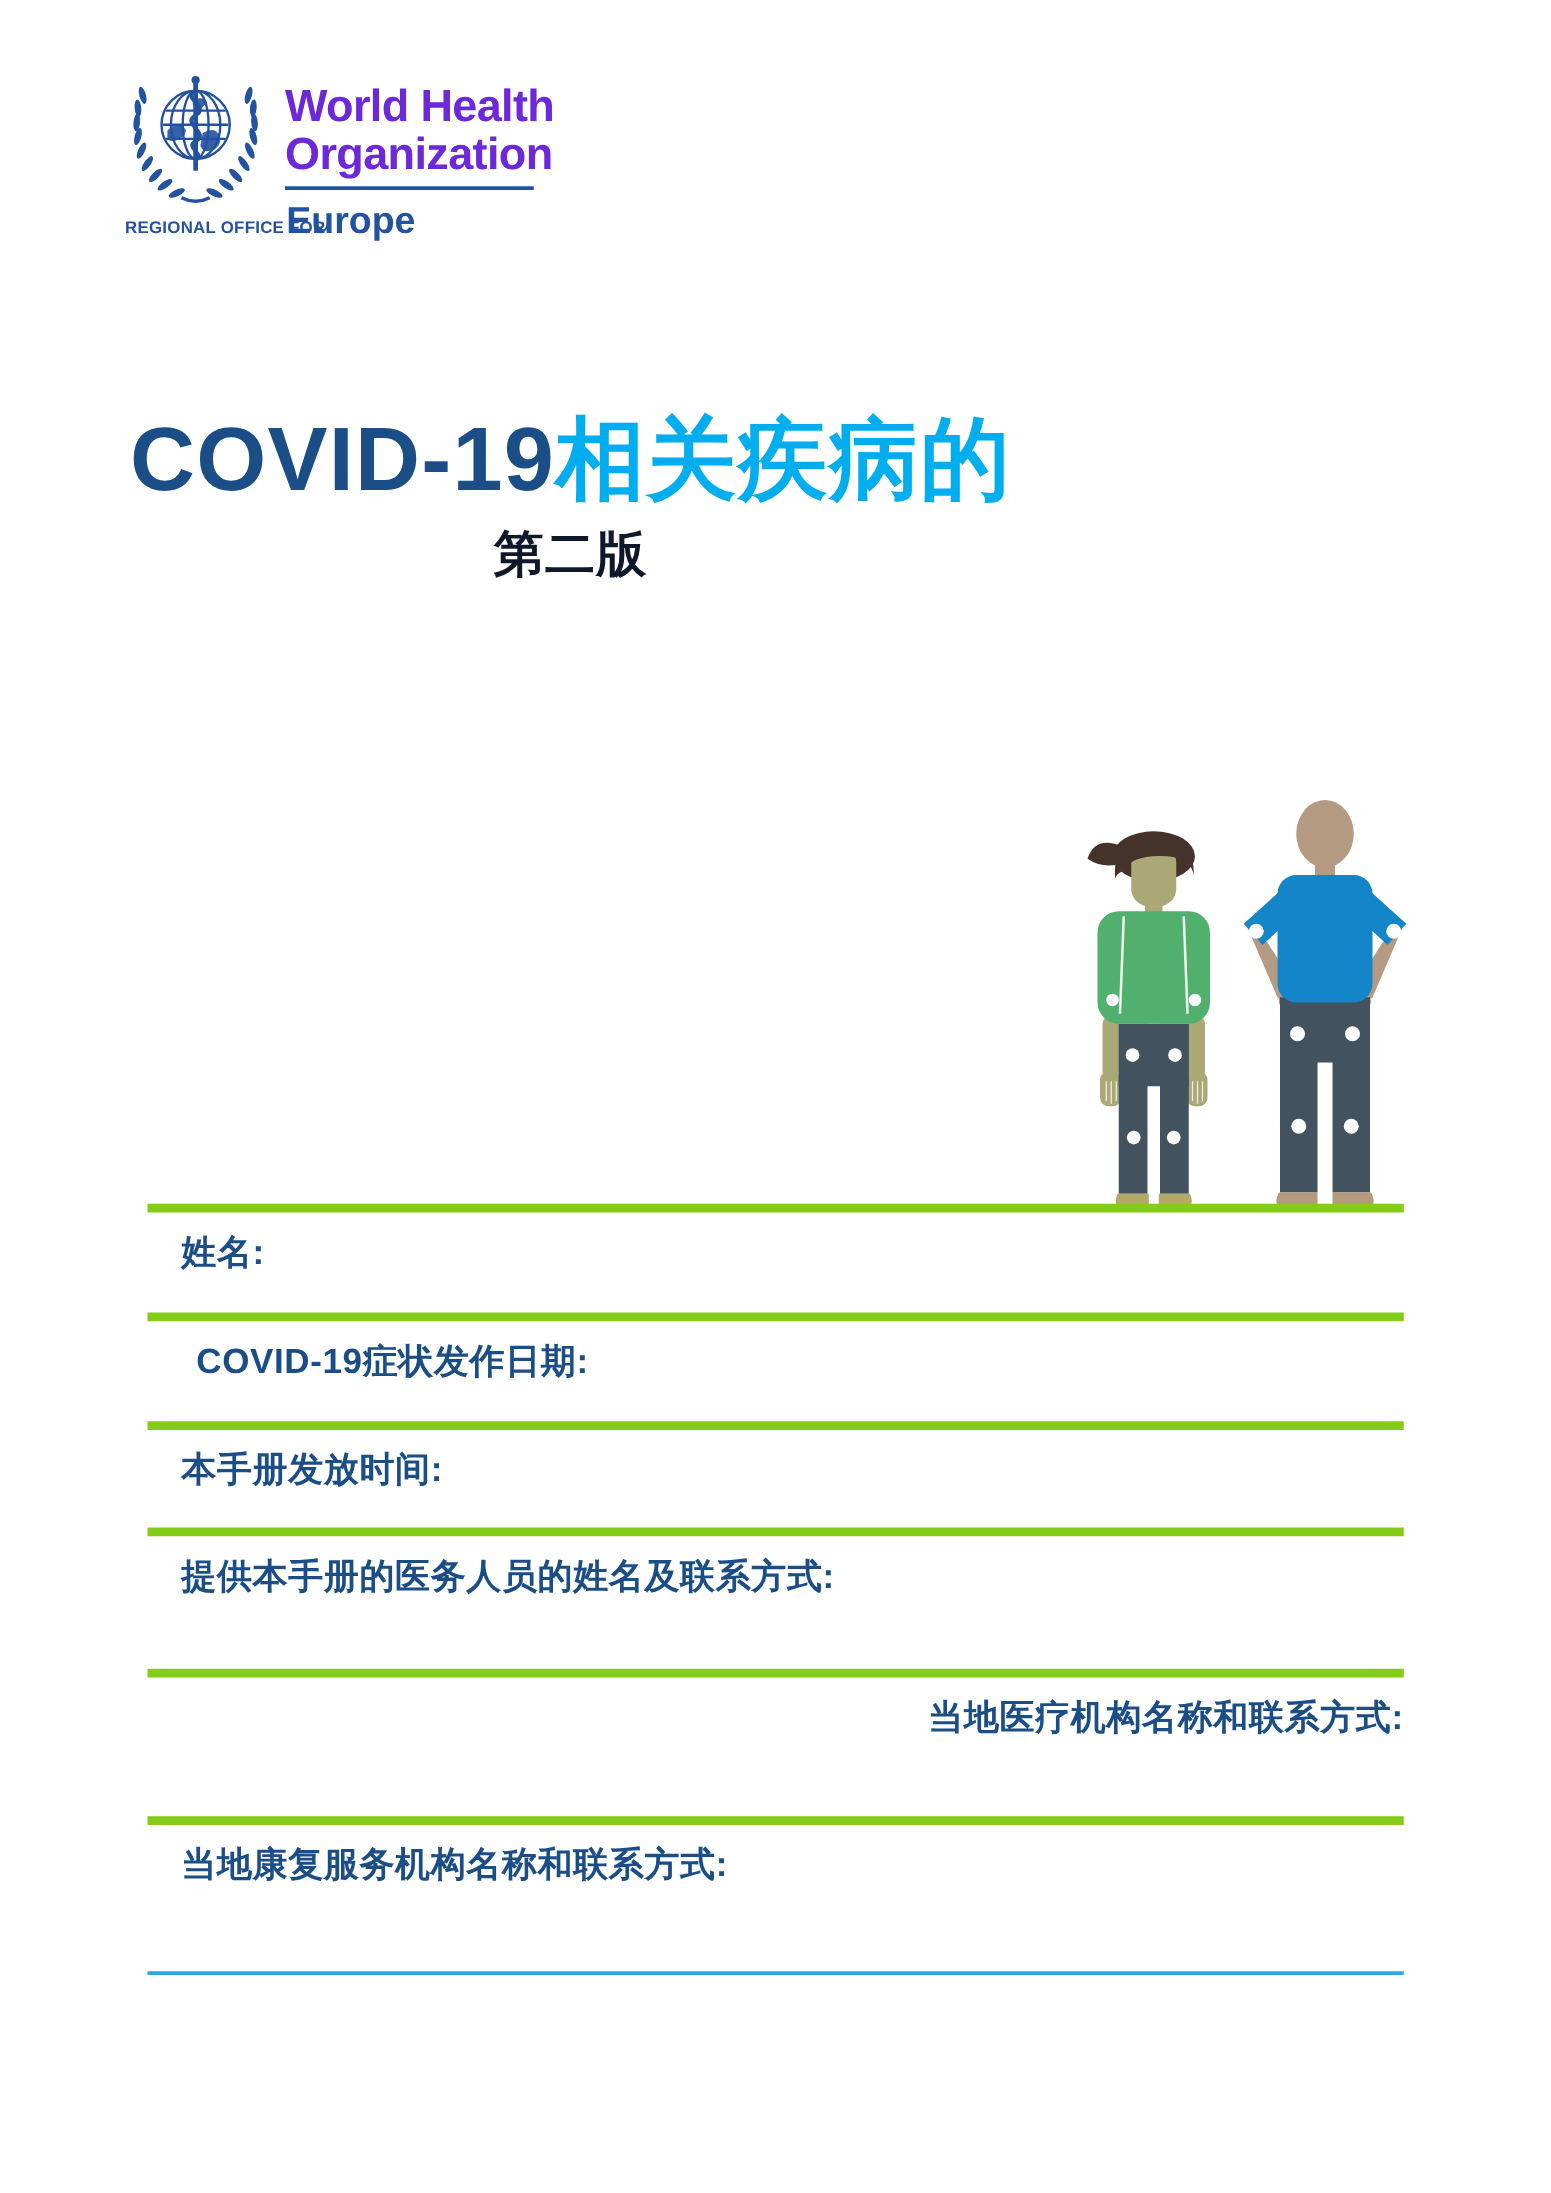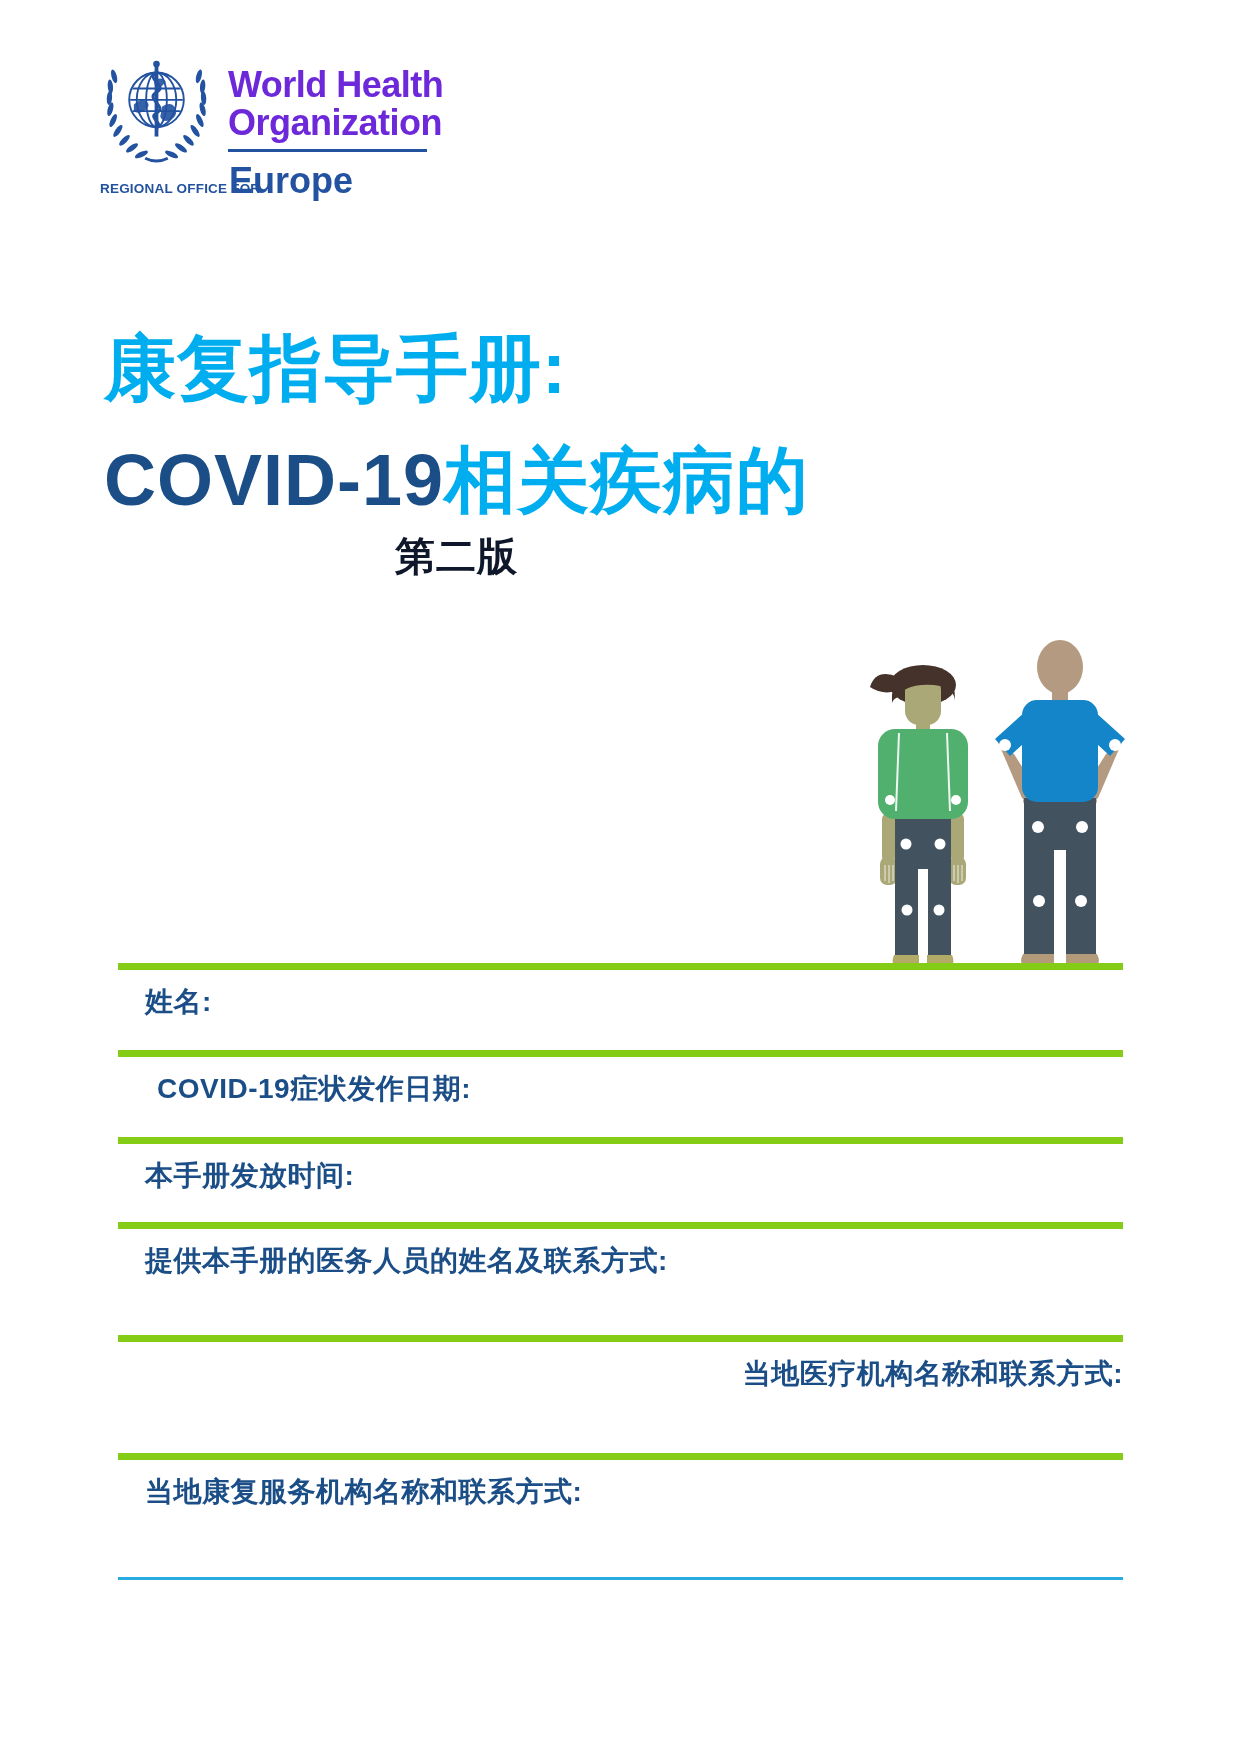--- a/index.html
+++ b/index.html
@@ -21,21 +21,21 @@
   }
   .who-rule{position:absolute;left:228px;top:149px;width:199px;height:3px;background:#2252A0;}
   .who-office{
     position:absolute;left:100px;top:160px;width:340px;
     display:flex;align-items:baseline;color:#2252A0;
   }
   .office-prefix{
     width:118px;text-align:right;margin-right:11px;
     font-size:13.5px;font-weight:bold;letter-spacing:0.2px;white-space:nowrap;
   }
-  .office-region{font-size:36px;font-weight:bold;}
+  .office-region{font-size:30px;font-weight:bold;}
 
   
   .title{position:absolute;left:104px;top:312px;}
   .title-line{
     font-size:72px;font-weight:bold;line-height:112px;
     letter-spacing:1px;color:#00AEEF;white-space:nowrap;
   }
   .title-dark{color:#1B4E87;}
   .edition{
     font-size:40px;font-weight:bold;color:#0f172a;
@@ -117,21 +117,20 @@
       <div>Organization</div>
     </div>
     <div class="who-rule"></div>
     <div class="who-office">
       <span class="office-prefix">REGIONAL OFFICE FOR</span>
       <span class="office-region">Europe</span>
     </div>
   </div>
 
   <div class="title">
-    <div class="title-line">康复指导手册:</div>
     <div class="title-line"><span class="title-dark">COVID-19</span><span>相关疾病的</span></div>
     <div class="edition">第二版</div>
   </div>
 
   <svg class="figures" viewBox="0 0 280 330" xmlns="http://www.w3.org/2000/svg">
 
     <g transform="translate(8,25)">
       <ellipse cx="55" cy="22" rx="33" ry="20" fill="#45332B"></ellipse>
       <path d="M 30 14 Q 8 5 2 24 Q 15 33 32 27 Z" fill="#45332B"></path>
       <rect x="37" y="13" width="36" height="49" rx="14" fill="#ABA878"></rect>

